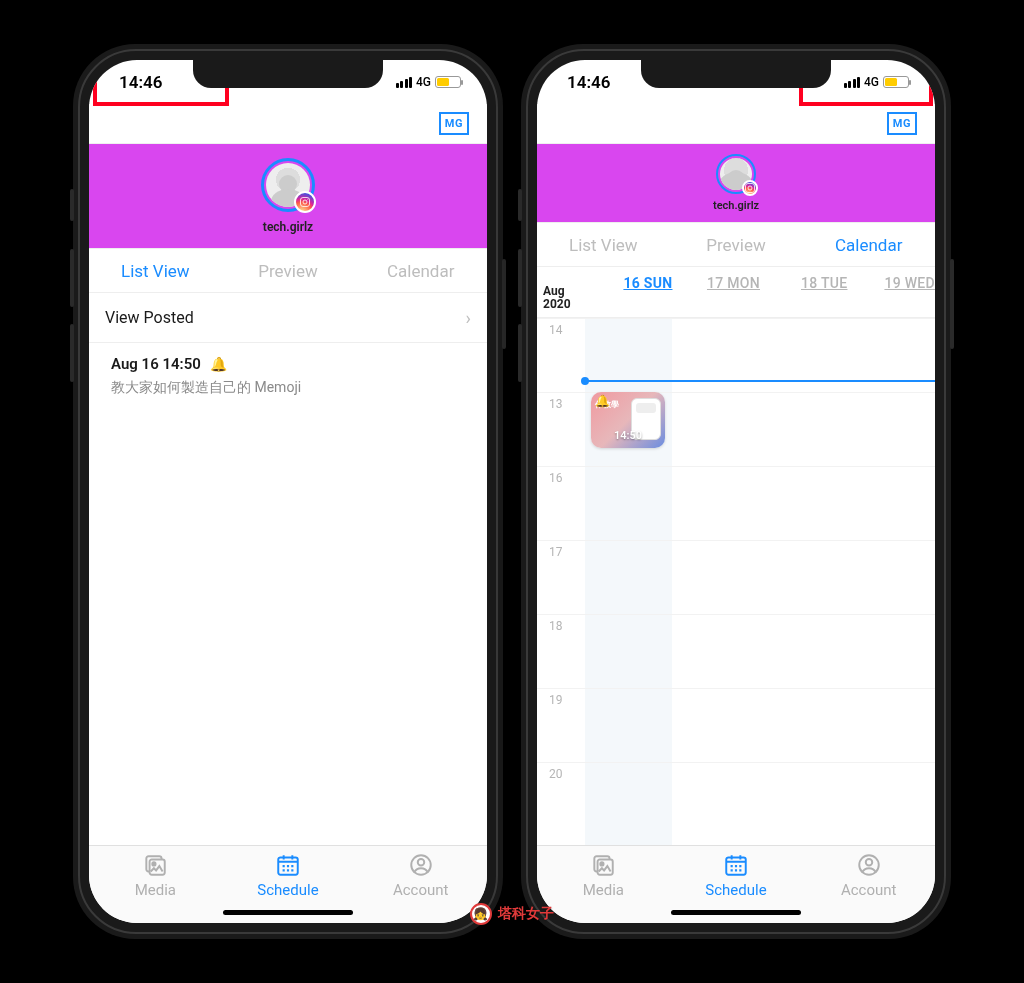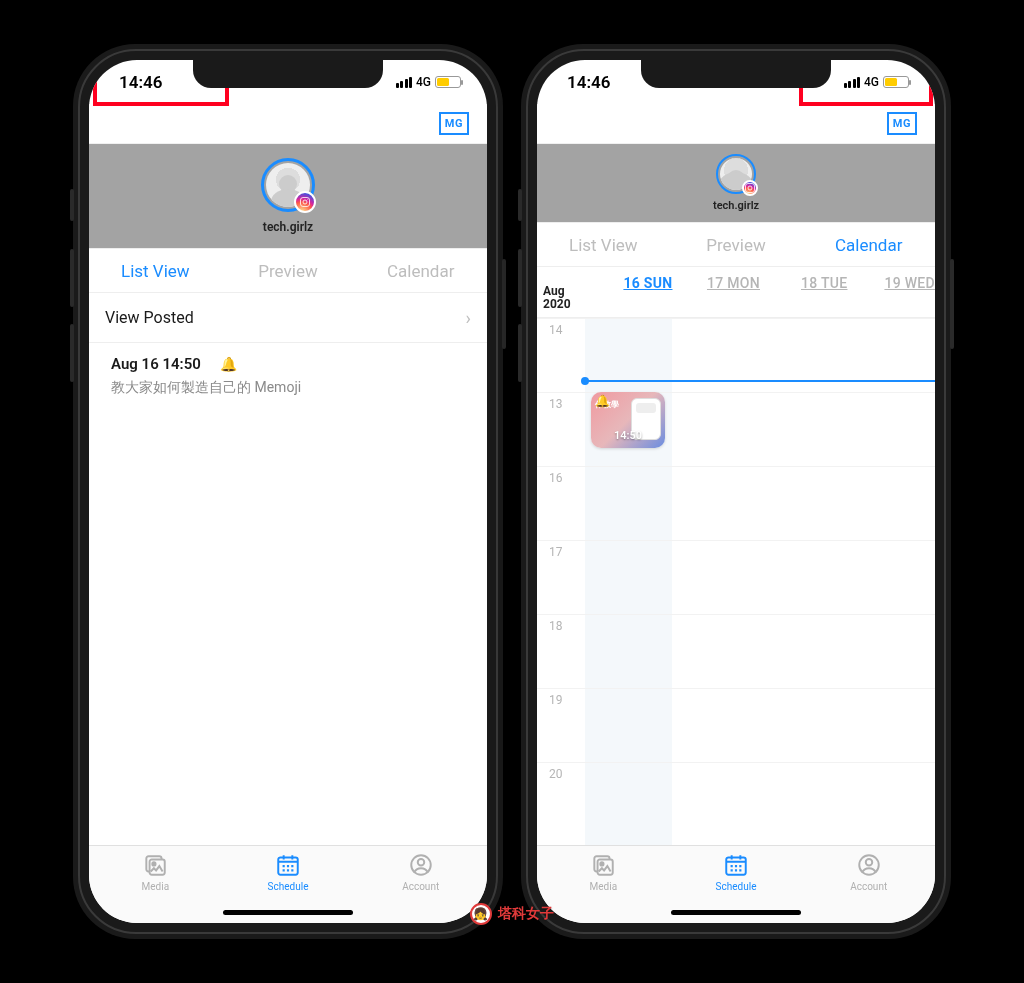--- a/index.html
+++ b/index.html
@@ -104,21 +104,21 @@
     font-weight: 700;
     padding: 3px 4px;
     letter-spacing: 0.5px;
   }
 
   .profile-area {
     display: flex;
     flex-direction: column;
     align-items: center;
     padding: 14px 0 14px;
-    background: #a3a3a3;
+    background: #d946ef;
     border-bottom: 1px solid #eee;
   }
   .avatar {
     width: 54px; height: 54px; border-radius: 50%;
     border: 3px solid #1a8cff;
     padding: 2px;
     position: relative;
     display: flex; align-items:center; justify-content:center;
   }
   .avatar-inner {
@@ -163,21 +163,21 @@
 
   .row-item {
     padding: 14px 16px;
     border-bottom:1px solid #eee;
     display:flex;align-items:center;justify-content:space-between;
     font-size:16px; color:#1a1a1a;
   }
   .chevron { color:#c0c0c0; font-size:18px; }
 
   .post-item { padding: 12px 22px; }
-  .post-date { font-size:15px; font-weight:600; color:#1a1a1a; display:flex;align-items:center;gap:20px;}
+  .post-date { font-size:15px; font-weight:600; color:#1a1a1a; display:flex;align-items:center;gap:10px;}
   .post-date .bell{font-size:14px;}
   .post-caption { font-size:14px; color:#8a8a8a; margin-top:6px; }
 
   
   .cal-header {
     display:flex;
     border-bottom:1px solid #eee;
     font-size:11px;
   }
   .cal-month {
@@ -222,21 +222,21 @@
   .bottom-bar {
     height: 78px;
     border-top:1px solid #e0e0e0;
     background:#fafafa;
     display:flex;
     padding-top:6px;
   }
   .bb-item{
     flex:1;display:flex;flex-direction:column;align-items:center;gap:3px;
     color:#b0b0b0;
-    font-size:10px;
+    font-size:15px;
   }
   .bb-item.active{ color:#1a8cff;align-items:center; }
   .bb-item svg{width:26px;height:26px;}
   .home-indicator{
     position:absolute;bottom:8px;left:50%;transform:translateX(-50%);
     width:130px;height:5px;border-radius:3px;background:#000;
   }
 
   .watermark {
     position:absolute;

